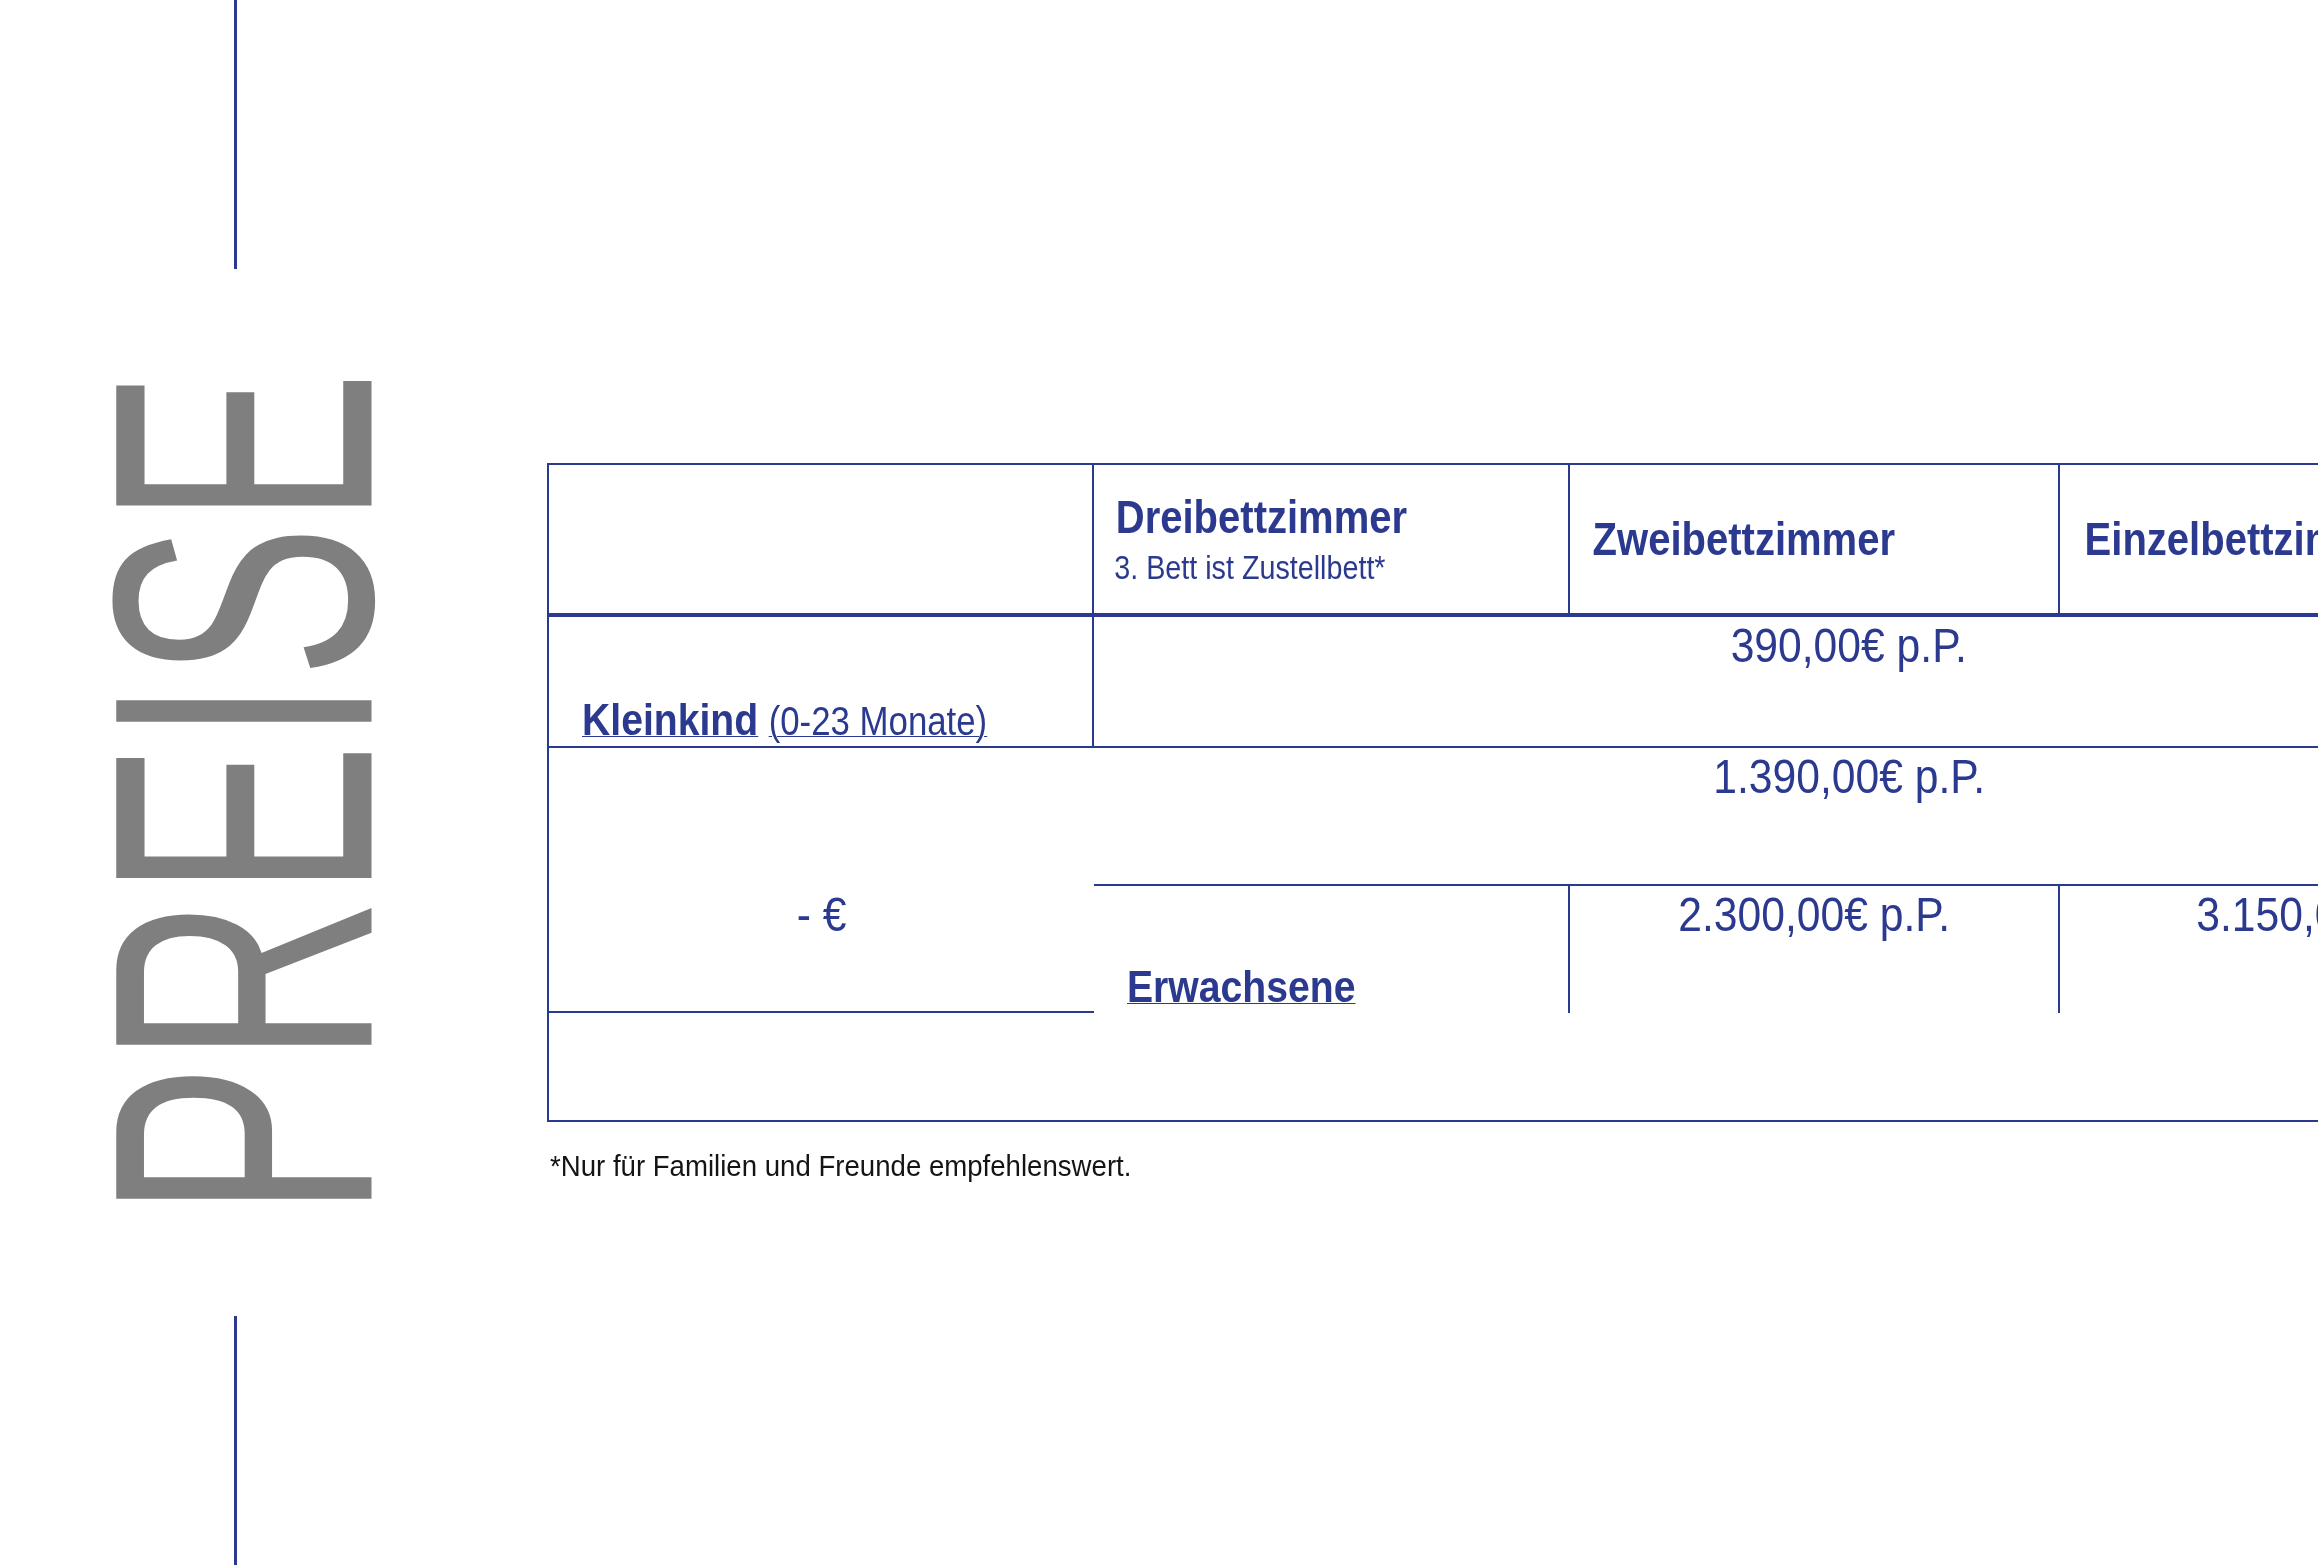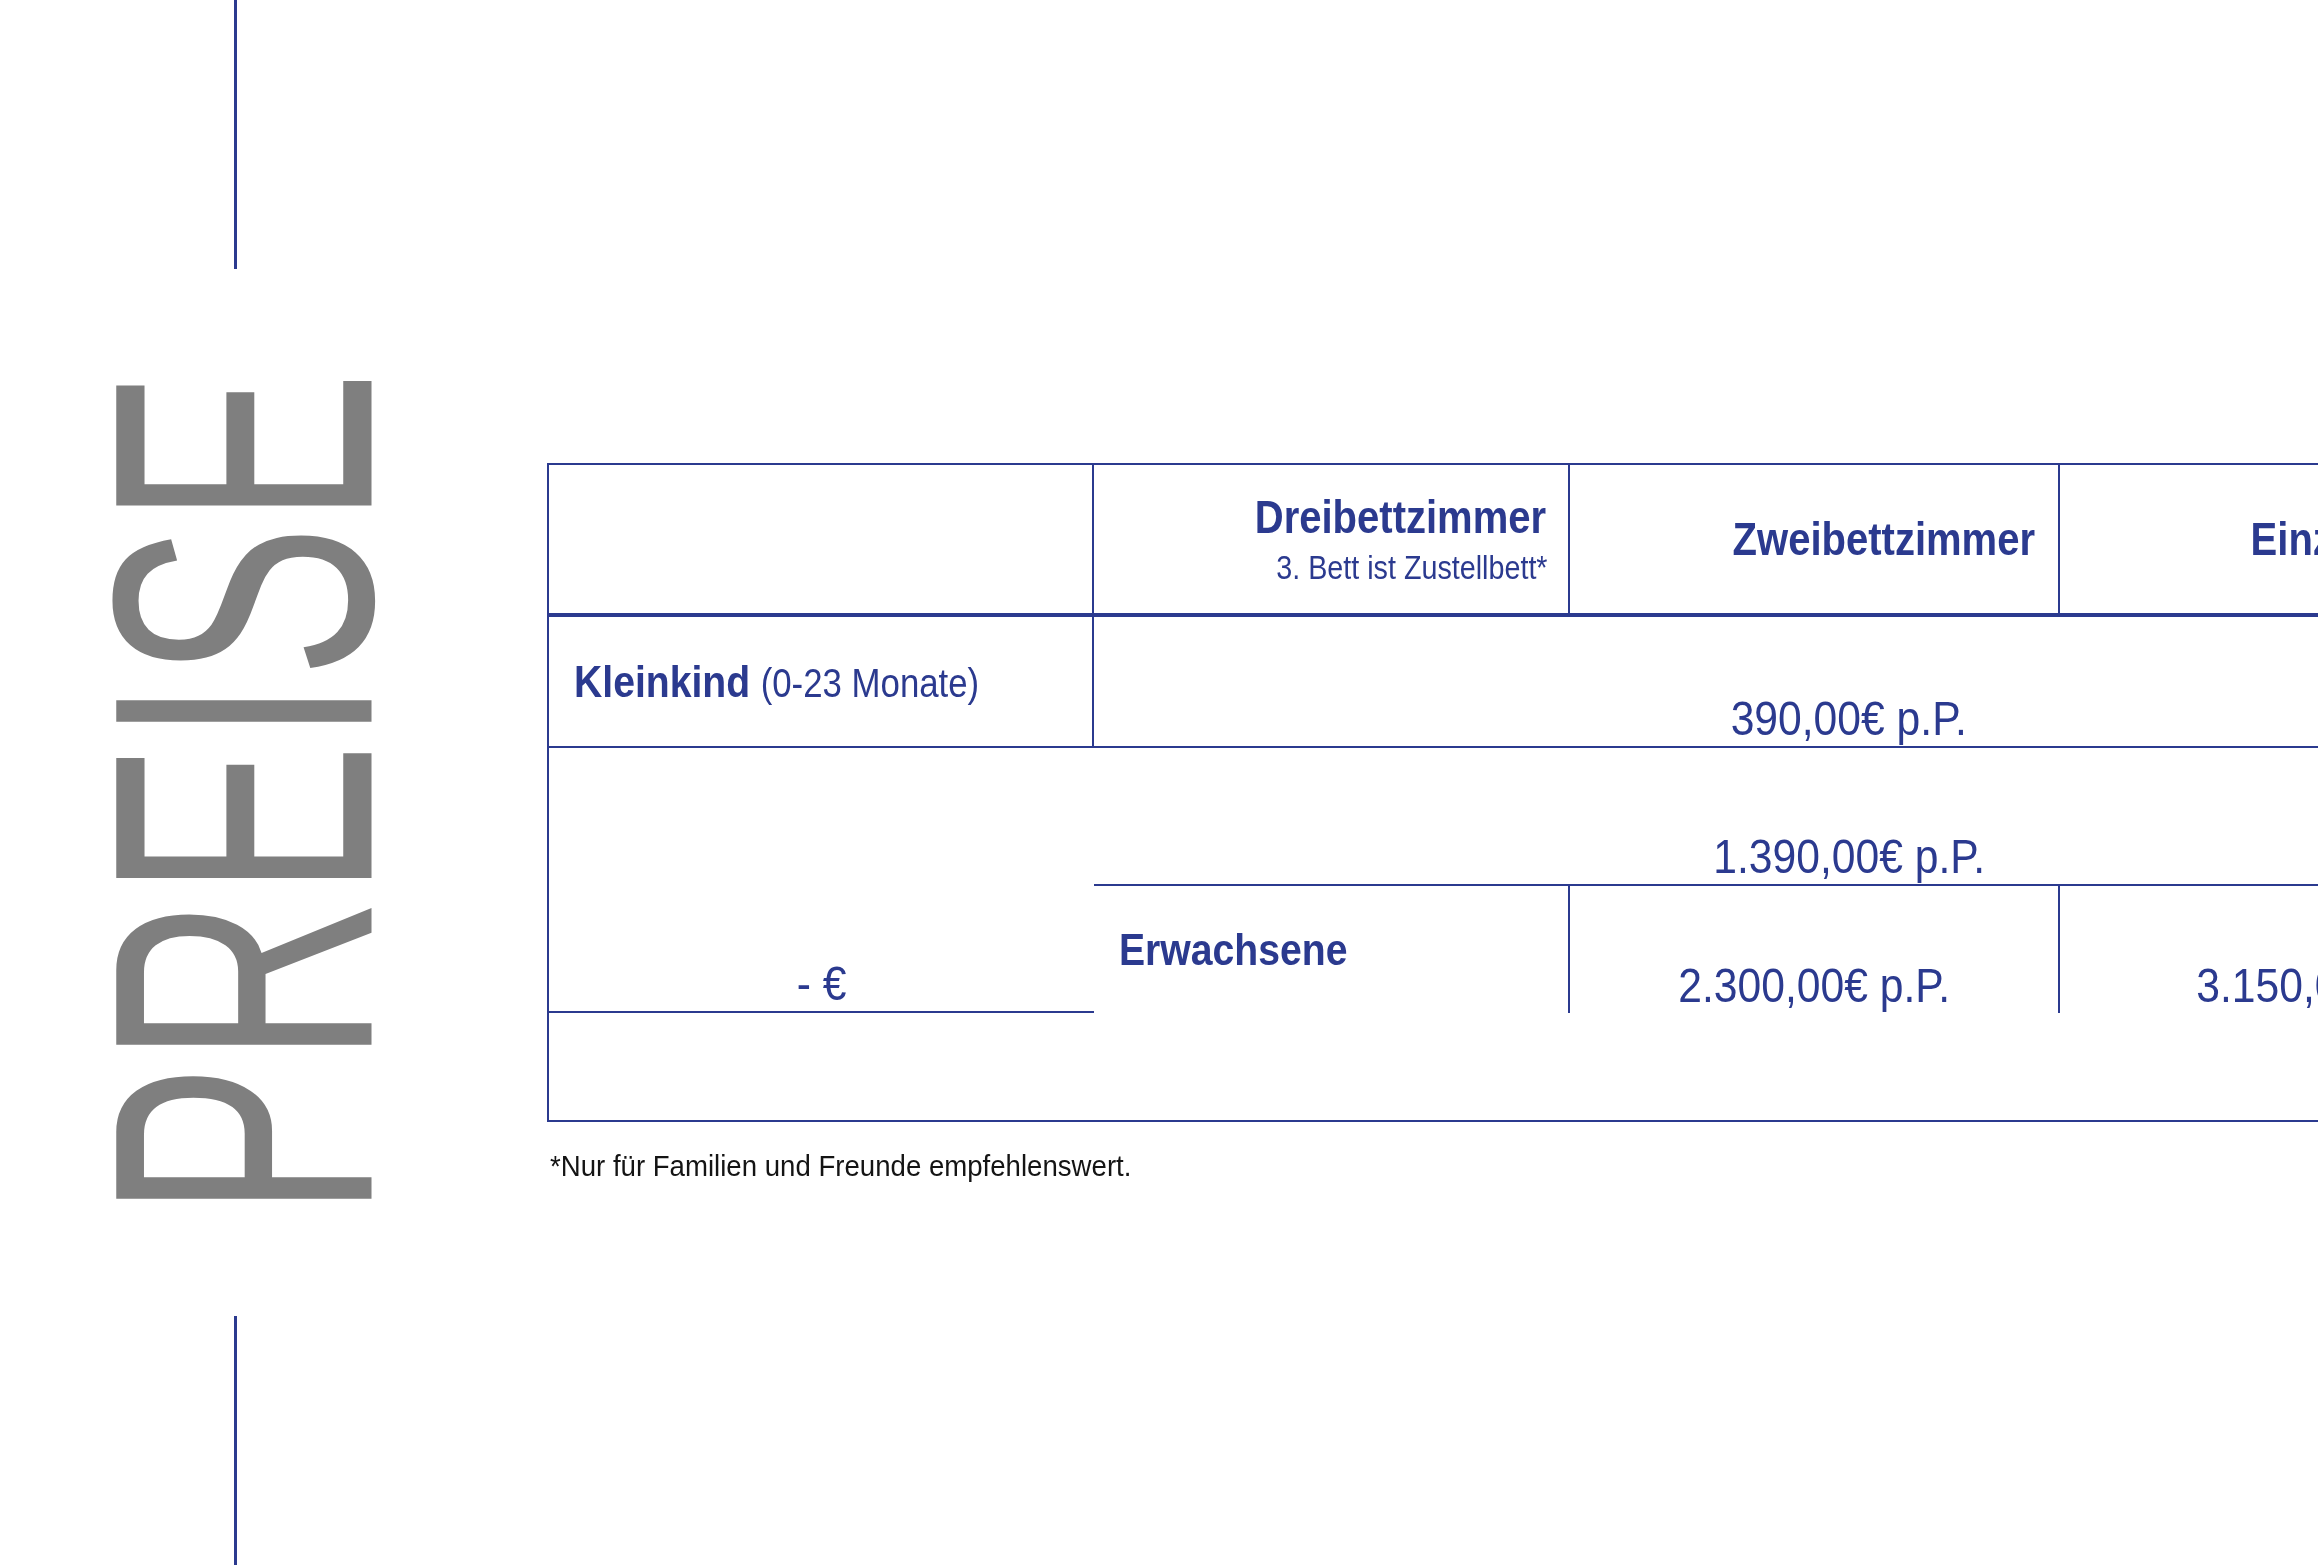--- a/index.html
+++ b/index.html
@@ -43,27 +43,27 @@
     border:2.8px solid var(--navy);
     display:grid;
     grid-template-columns:545px 476px 490px 1fr;
     grid-template-rows:152px 131px 138px 127px 1fr;
     color:var(--navy);
   }
   .cell{
     box-sizing:border-box;
     border-right:2.3px solid var(--navy);
     border-bottom:2.8px solid var(--navy);
-    display:flex;align-items:flex-end;justify-content:center;
+    display:flex;align-items:flex-start;justify-content:center;
     overflow:hidden;
   }
   .c-last{border-right:none;}
   .r-last{border-bottom:none;}
   .header-cell{border-bottom-width:4.6px;flex-direction:column;}
-  .label-cell{justify-content:center;padding-left:25px;flex-direction:column;align-items:flex-start;}
+  .label-cell{justify-content:flex-end;padding-left:33px;flex-direction:column;align-items:flex-start;text-decoration:underline;}
   .merged{grid-column:2 / 5;}
 
   .sqz{display:inline-block;transform:scaleX(0.87);transform-origin:left center;}
   .sqz-c{display:inline-block;transform:scaleX(0.87);transform-origin:center center;}
 
   .h-title{font-weight:700;font-size:46px;line-height:1.1;}
   .h-sub{font-weight:400;font-size:33px;line-height:1.1;margin-top:7.4px;}
 
   .label-line{white-space:nowrap;line-height:1.15;}
   .lb{font-weight:700;font-size:45px;}

